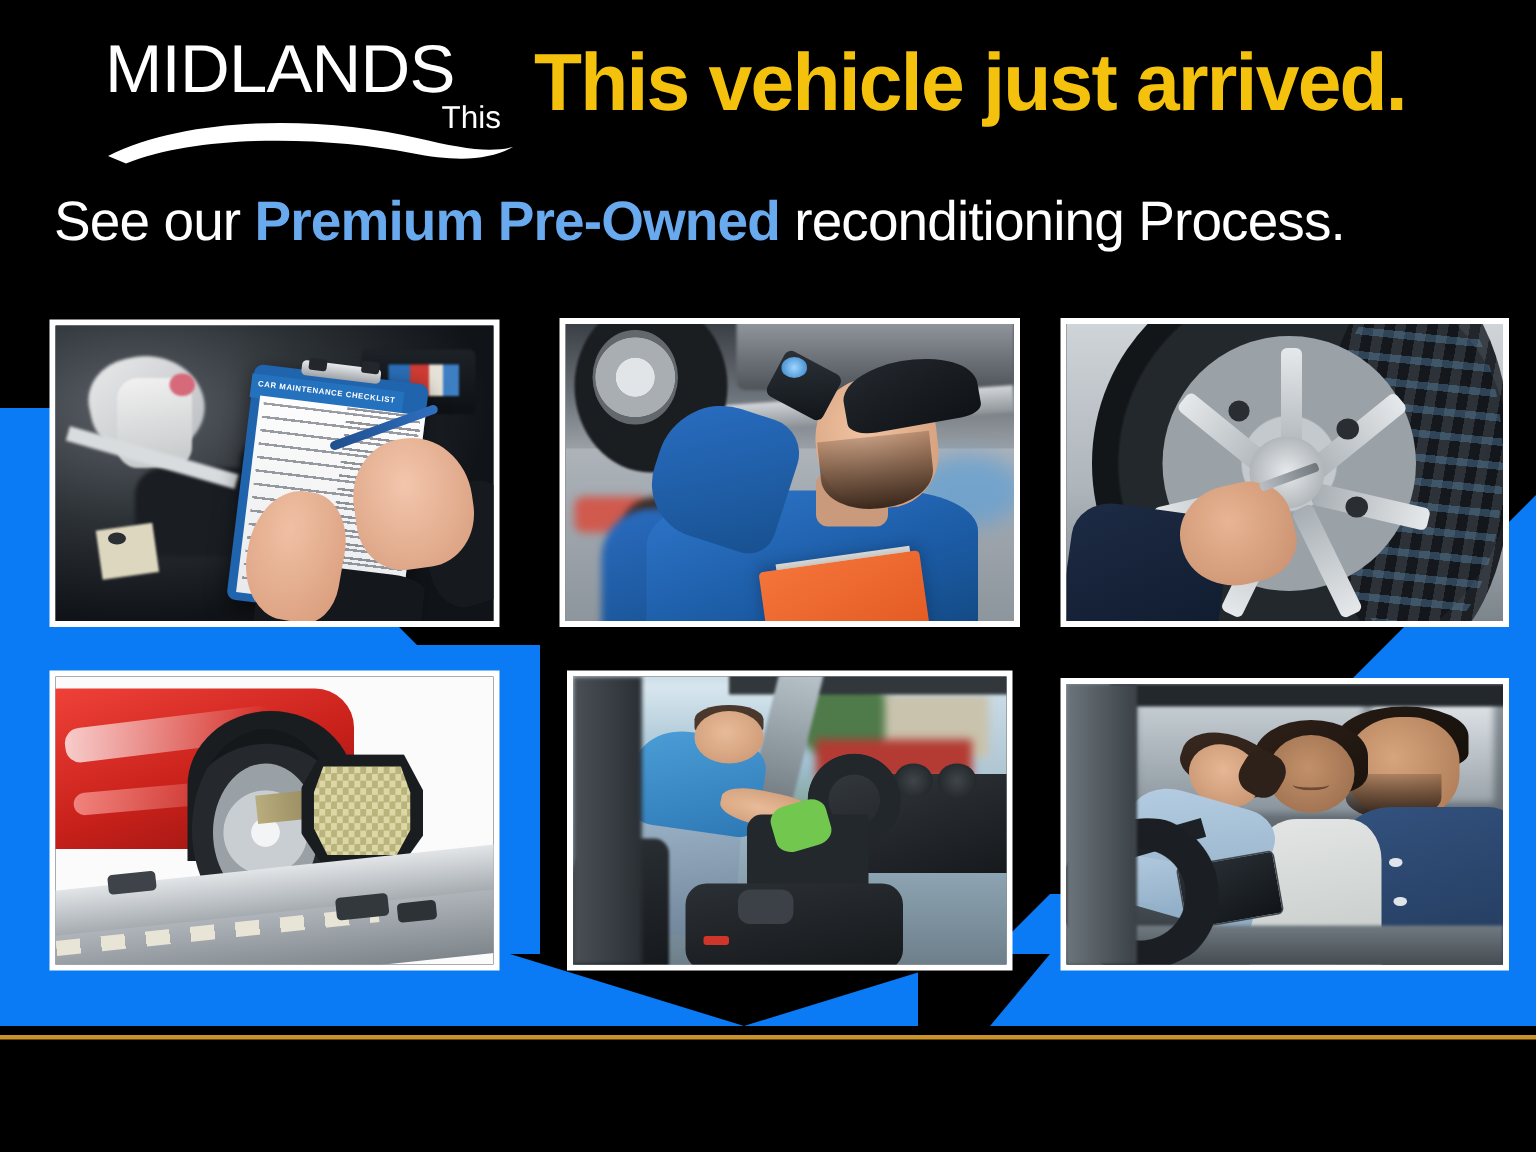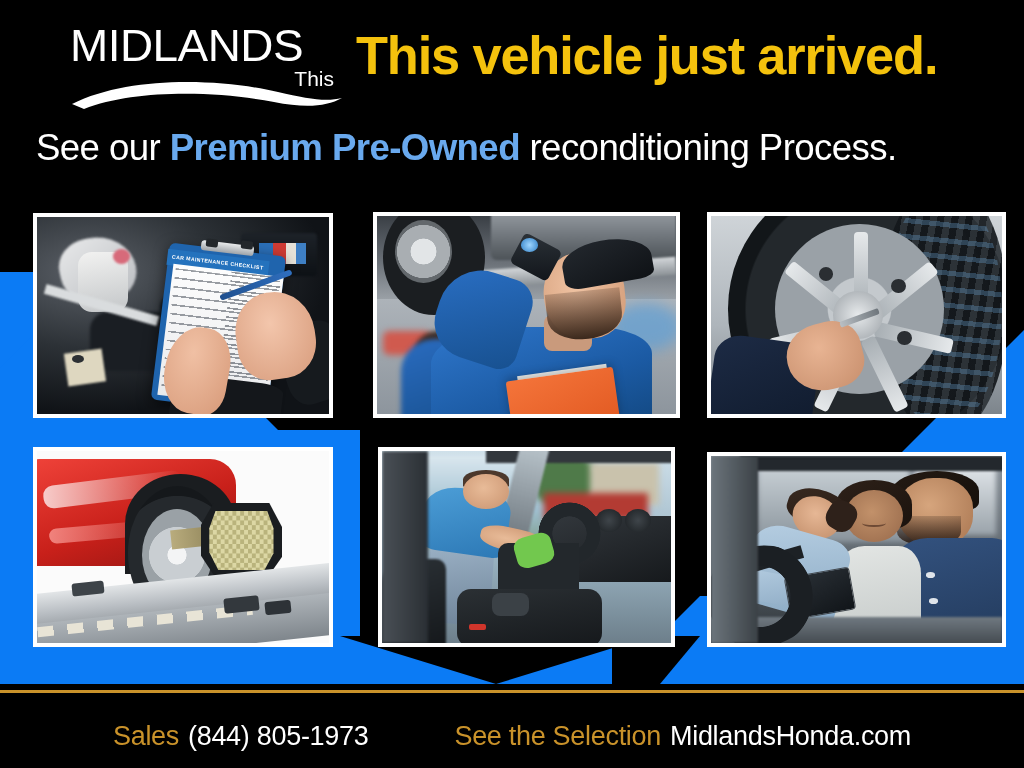--- a/index.html
+++ b/index.html
@@ -611,19 +611,14 @@
         <div class="p6-btn2"></div>
       <div class="p6-doorb"></div>
       <div class="p6-wshaft"></div>
         <div class="p6-wheel"></div>
       <div class="p6-pillar"></div>
     </div>
   </div>
 
   <div class="gold-rule" style="top:690px;"></div>
 
-  <div class="footer">
-    <div class="footer-row">
-      <span class="f-gold">Sales</span><span class="f-gap-sm"></span><span class="f-white">(844) 805-1973</span><span class="f-gap"></span><span class="f-gold">See the Selection</span><span class="f-gap-sm"></span><span class="f-white">MidlandsHonda.com</span>
-    </div>
-  </div>
 
 </div>
 
 </body></html>

